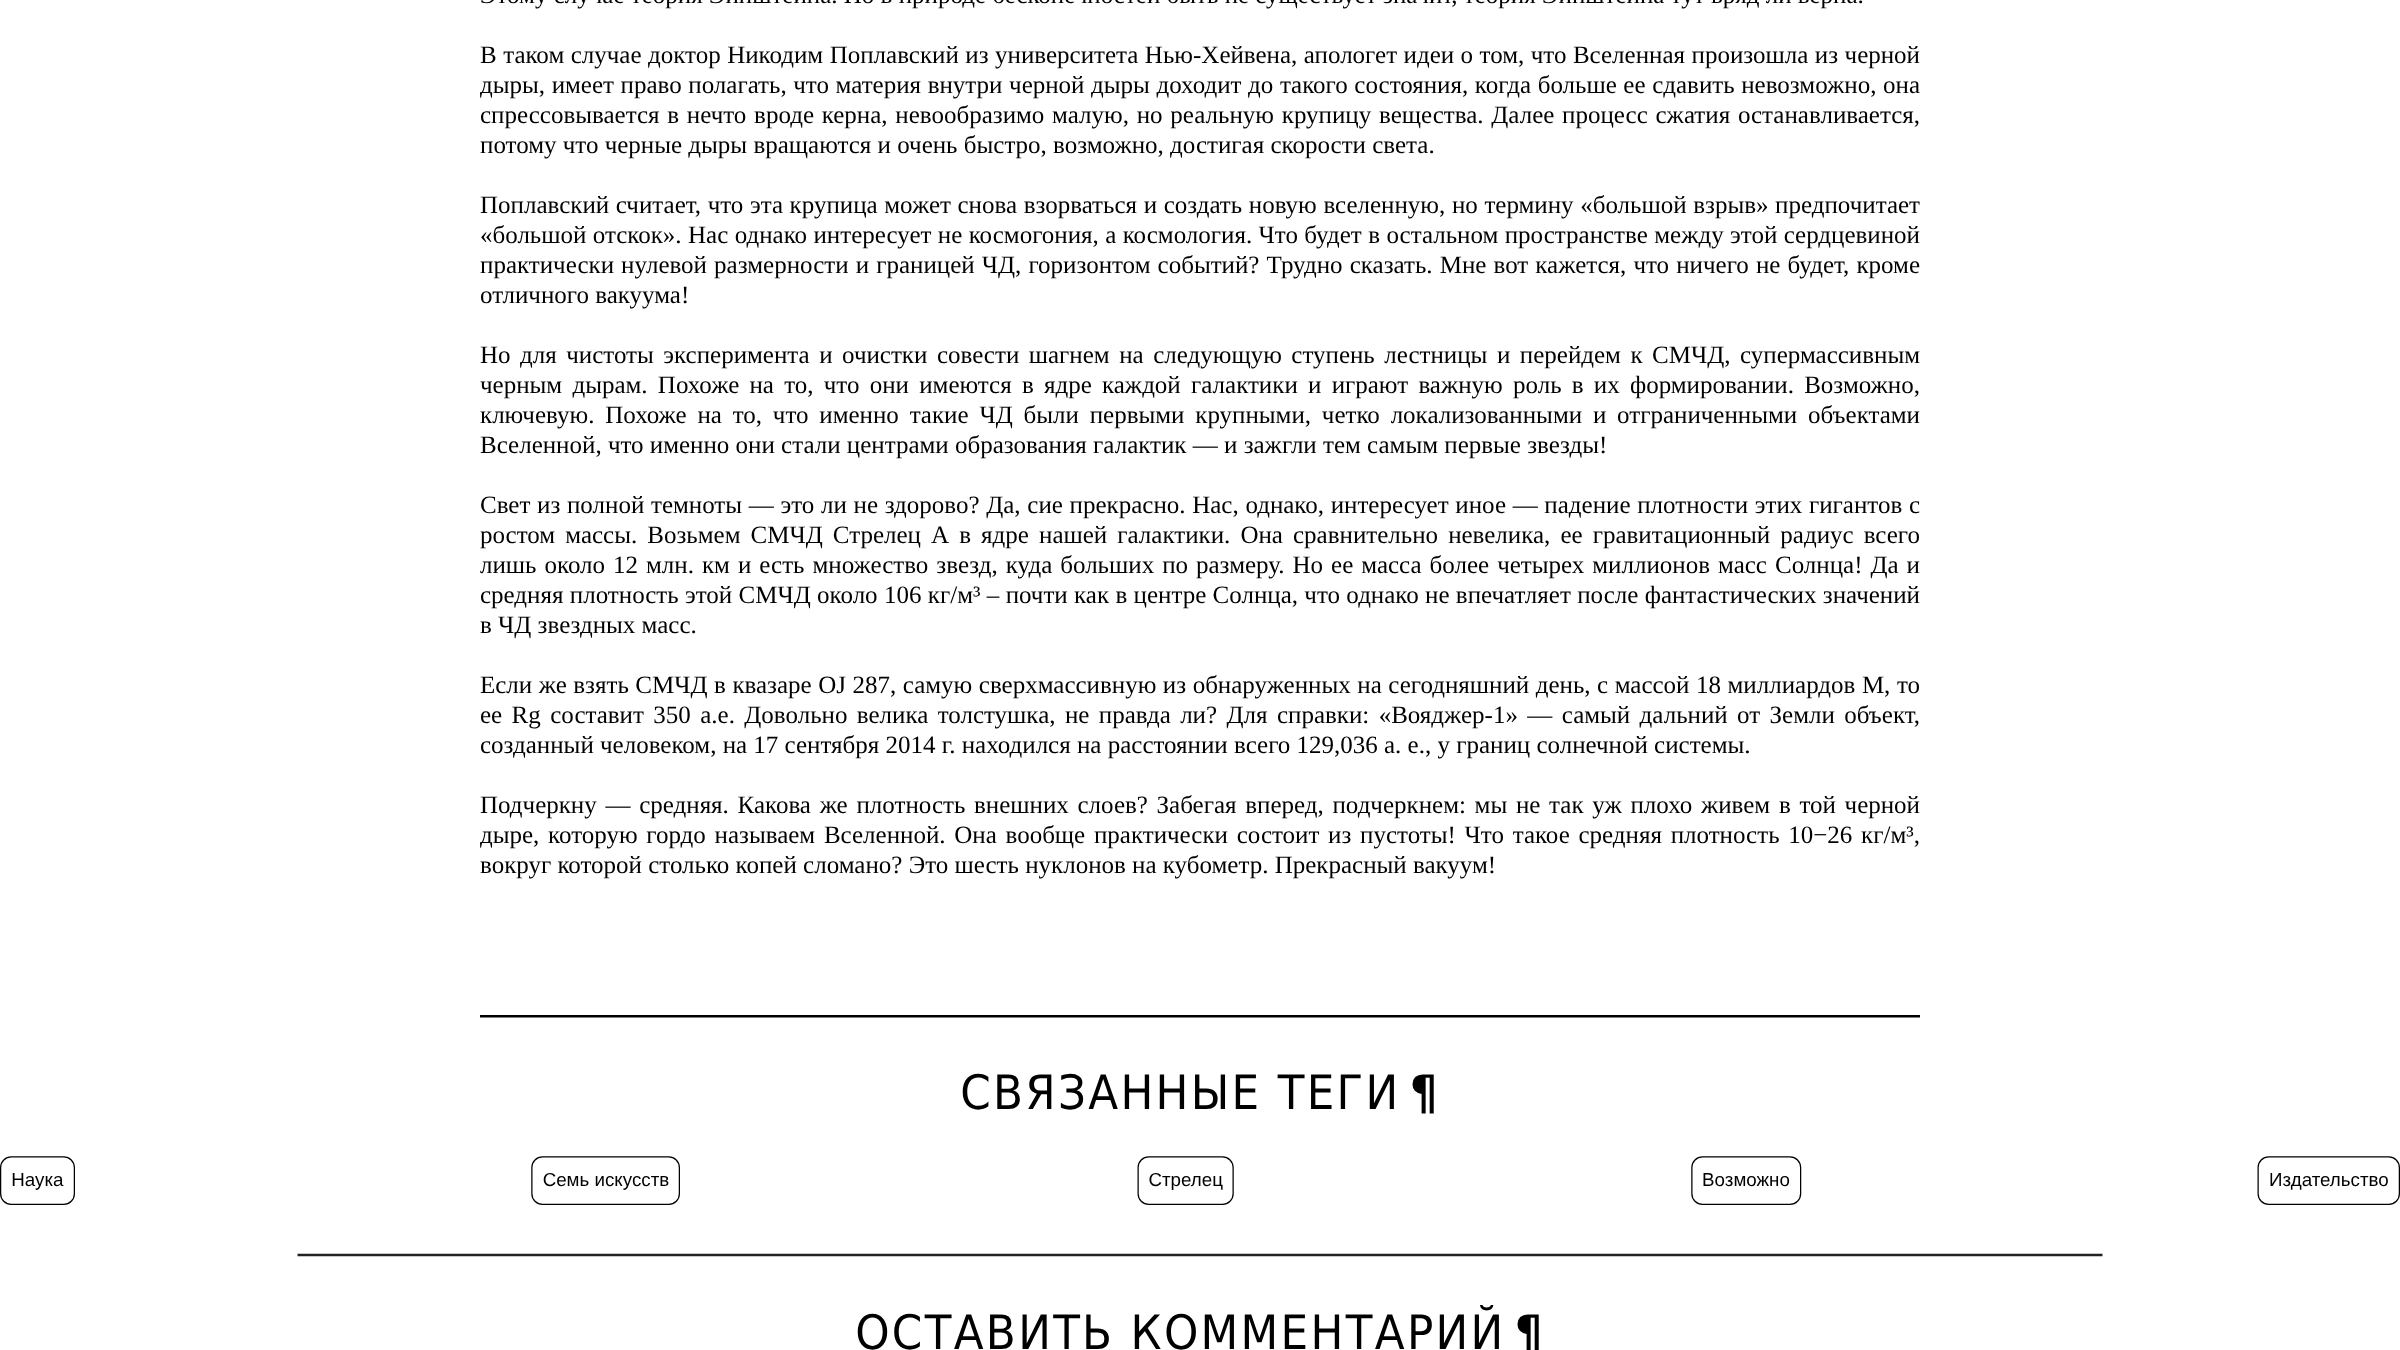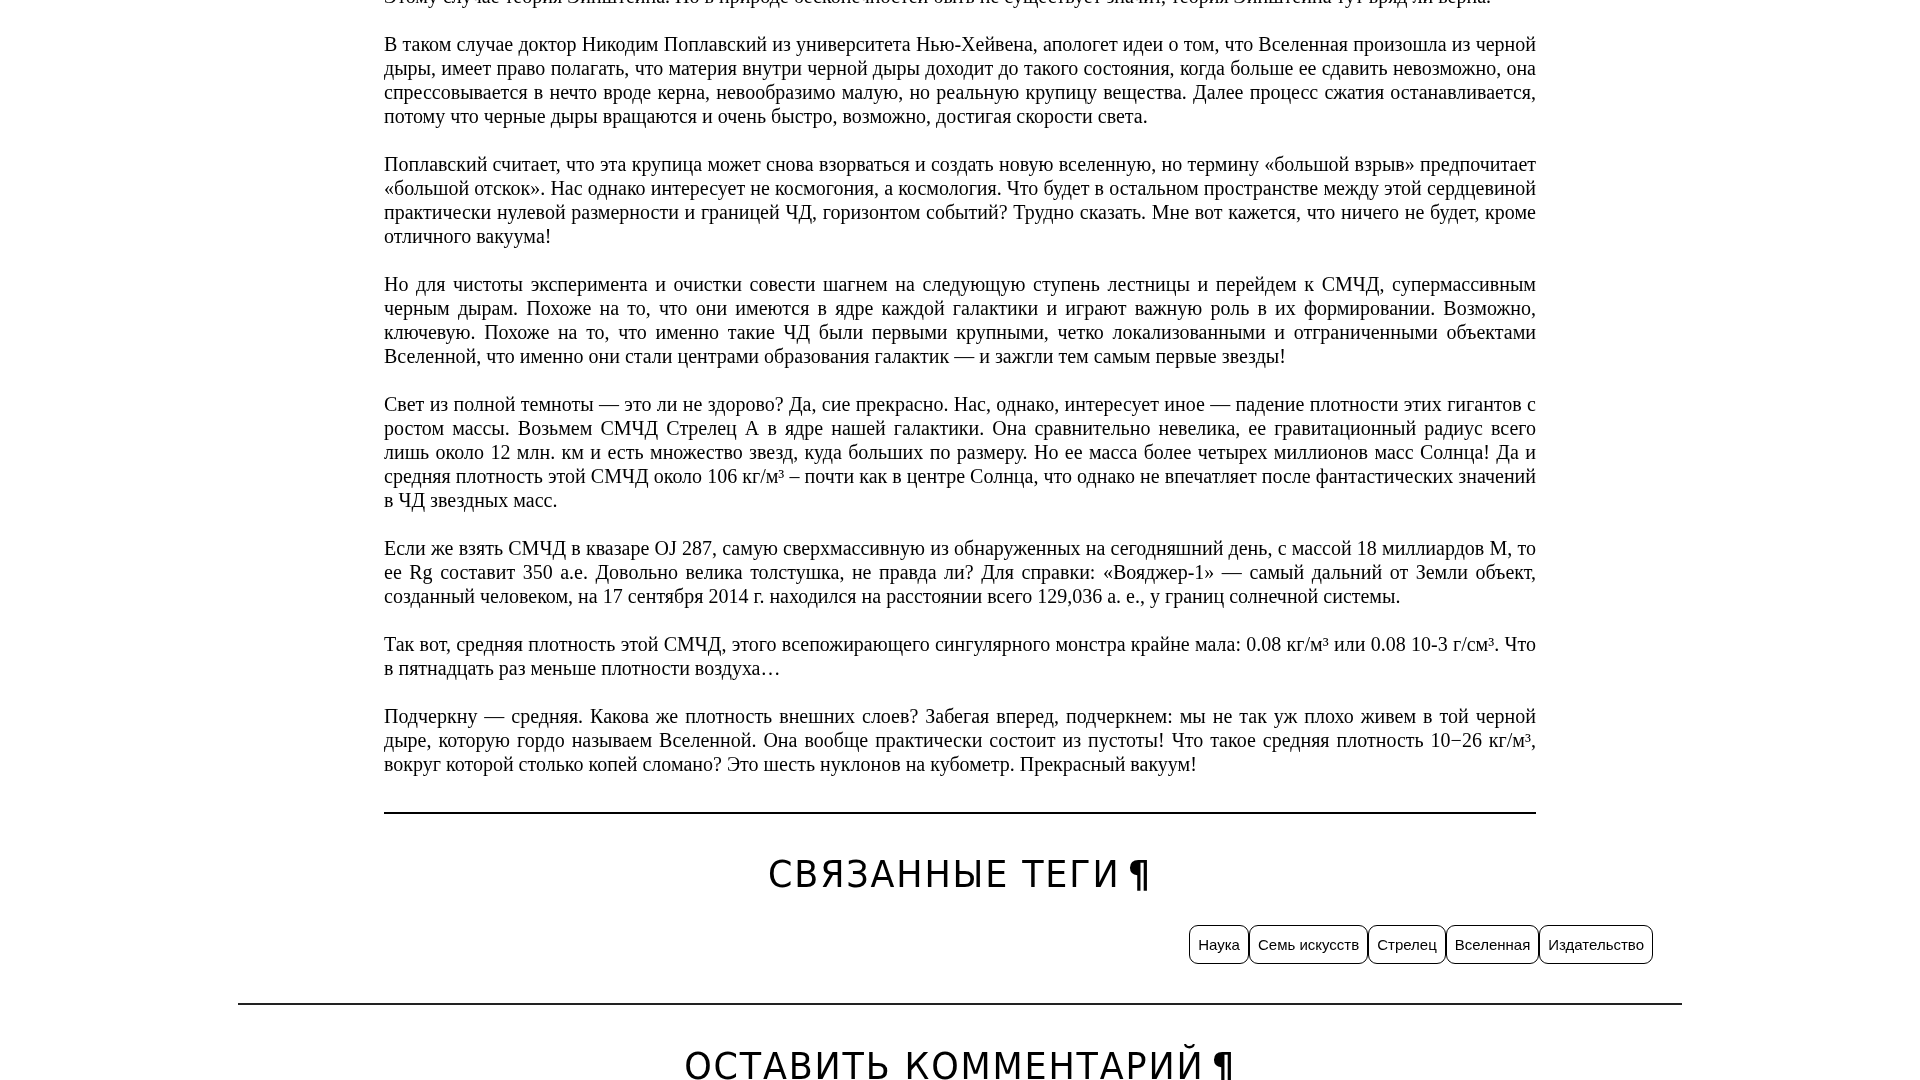--- a/index.html
+++ b/index.html
@@ -56,23 +56,23 @@
     .section-heading .pilcrow {
       font-weight: bold;
       margin-left: 8px;
     }
     .tags-heading { top: 852px; }
     .comment-heading { top: 1044px; }
     .tags {
       position: absolute;
       left: 0;
       top: 925px;
-      width: 1653px;
+      width: 1920px;
       display: flex;
-      justify-content: flex-end;
+      justify-content: space-between;
     }
     .tag {
       display: inline-flex;
       align-items: center;
       height: 37px;
       padding: 0 8px;
       border: 1px solid #000000;
       border-radius: 9px;
       font-family: "Liberation Sans", sans-serif;
       font-size: 15px;
@@ -95,35 +95,34 @@
 
 <div class="page">
 
   <article class="article">
     <p>Этому случае теория Эйнштейна. Но в природе бесконечностей быть не существует значит, теория Эйнштейна тут вряд ли верна.</p>
     <p>В таком случае доктор Никодим Поплавский из университета Нью-Хейвена, апологет идеи о том, что Вселенная произошла из черной дыры, имеет право полагать, что материя внутри черной дыры доходит до такого состояния, когда больше ее сдавить невозможно, она спрессовывается в нечто вроде керна, невообразимо малую, но реальную крупицу вещества. Далее процесс сжатия останавливается, потому что черные дыры вращаются и очень быстро, возможно, достигая скорости света.</p>
     <p>Поплавский считает, что эта крупица может снова взорваться и создать новую вселенную, но термину «большой взрыв» предпочитает «большой отскок». Нас однако интересует не космогония, а космология. Что будет в остальном пространстве между этой сердцевиной практически нулевой размерности и границей ЧД, горизонтом событий? Трудно сказать. Мне вот кажется, что ничего не будет, кроме отличного вакуума!</p>
     <p>Но для чистоты эксперимента и очистки совести шагнем на следующую ступень лестницы и перейдем к СМЧД, супермассивным черным дырам. Похоже на то, что они имеются в ядре каждой галактики и играют важную роль в их формировании. Возможно, ключевую. Похоже на то, что именно такие ЧД были первыми крупными, четко локализованными и отграниченными объектами Вселенной, что именно они стали центрами образования галактик — и зажгли тем самым первые звезды!</p>
     <p>Свет из полной темноты — это ли не здорово? Да, сие прекрасно. Нас, однако, интересует иное — падение плотности этих гигантов с ростом массы. Возьмем СМЧД Стрелец А в ядре нашей галактики. Она сравнительно невелика, ее гравитационный радиус всего лишь около 12 млн. км и есть множество звезд, куда больших по размеру. Но ее масса более четырех миллионов масс Солнца! Да и средняя плотность этой СМЧД около 106 кг/м³ – почти как в центре Солнца, что однако не впечатляет после фантастических значений в ЧД звездных масс.</p>
     <p>Если же взять СМЧД в квазаре OJ 287, самую сверхмассивную из обнаруженных на сегодняшний день, с массой 18 миллиардов M, то ее Rg составит 350 а.е. Довольно велика толстушка, не правда ли? Для справки: «Вояджер-1» — самый дальний от Земли объект, созданный человеком, на 17 сентября 2014 г. находился на расстоянии всего 129,036 а. е., у границ солнечной системы.</p>
-    <p>Так вот, средняя плотность этой СМЧД, этого всепожирающего сингулярного монстра крайне мала: 0.08 кг/м³ или 0.08 10-3 г/см³. Что в пятнадцать раз меньше плотности воздуха…</p>
     <p>Подчеркну — средняя. Какова же плотность внешних слоев? Забегая вперед, подчеркнем: мы не так уж плохо живем в той черной дыре, которую гордо называем Вселенной. Она вообще практически состоит из пустоты! Что такое средняя плотность 10−26 кг/м³, вокруг которой столько копей сломано? Это шесть нуклонов на кубометр. Прекрасный вакуум!</p>
   </article>
 
   <div class="article-rule"></div>
 
   <h2 class="section-heading tags-heading">
     <span>Связанные теги</span><a class="pilcrow">¶</a>
   </h2>
 
   <nav class="tags">
     <a class="tag">Наука</a>
     <a class="tag">Семь искусств</a>
     <a class="tag">Стрелец</a>
-    <a class="tag">Вселенная</a>
+    <a class="tag">Возможно</a>
     <a class="tag">Издательство</a>
   </nav>
 
   <div class="page-rule"></div>
 
   <h2 class="section-heading comment-heading">
     <span>Оставить комментарий</span><a class="pilcrow">¶</a>
   </h2>
 
 </div>

